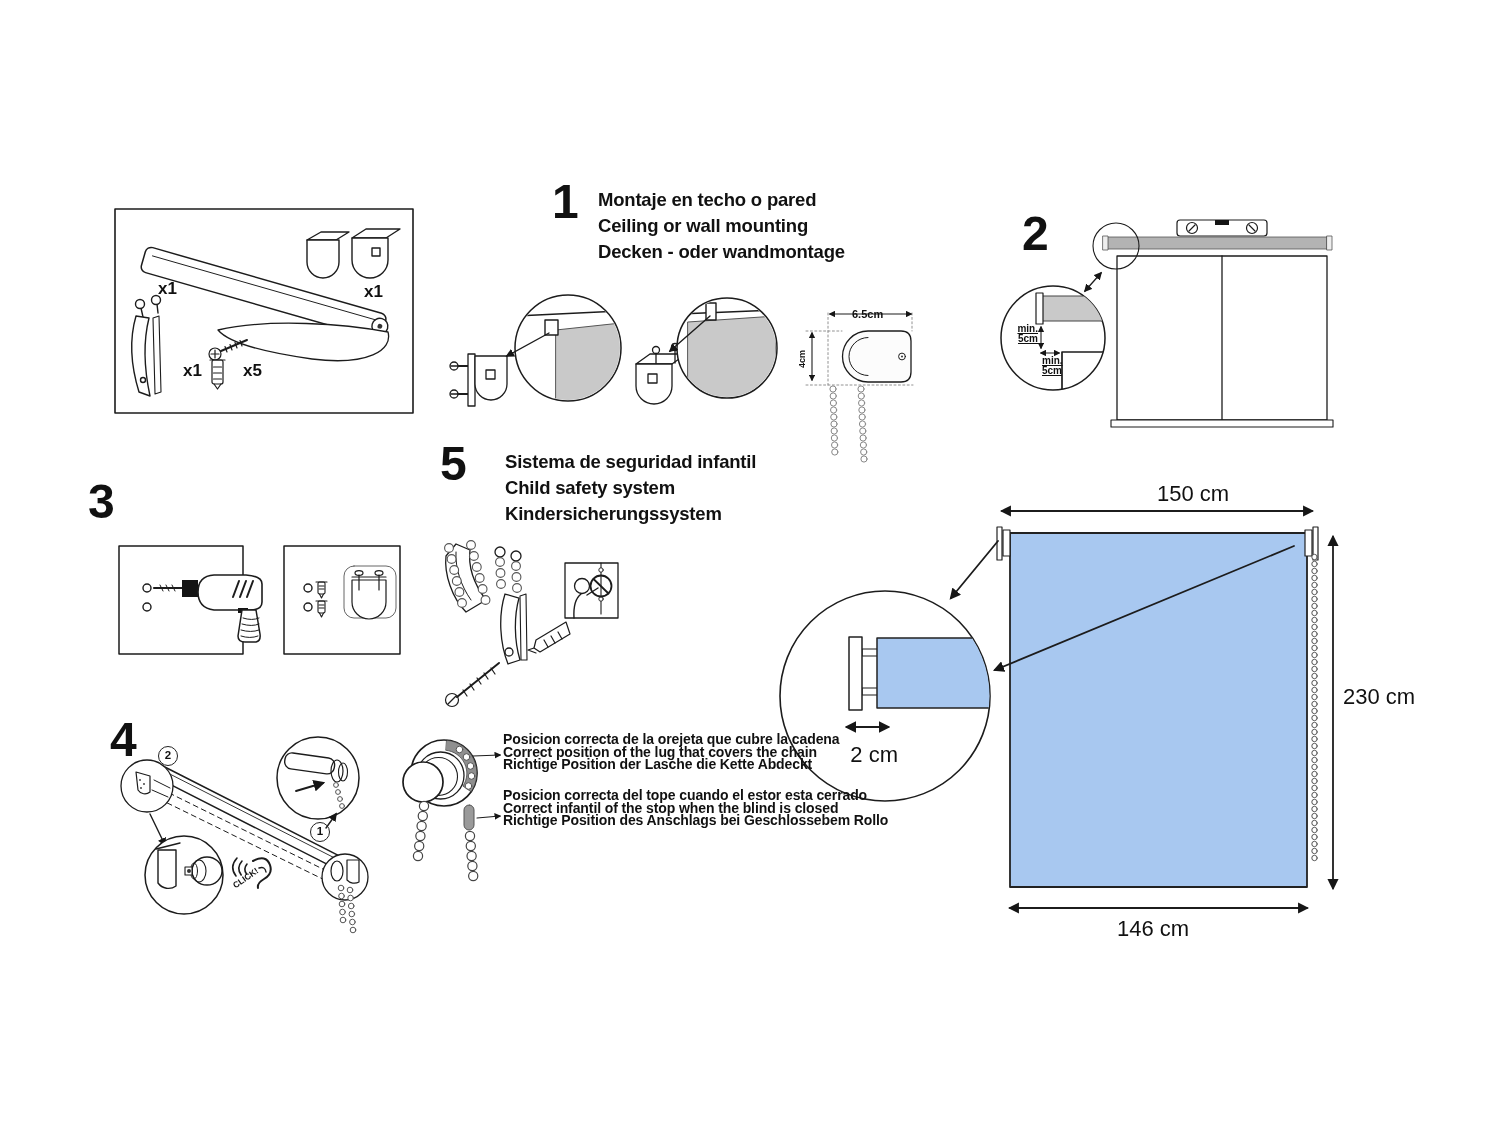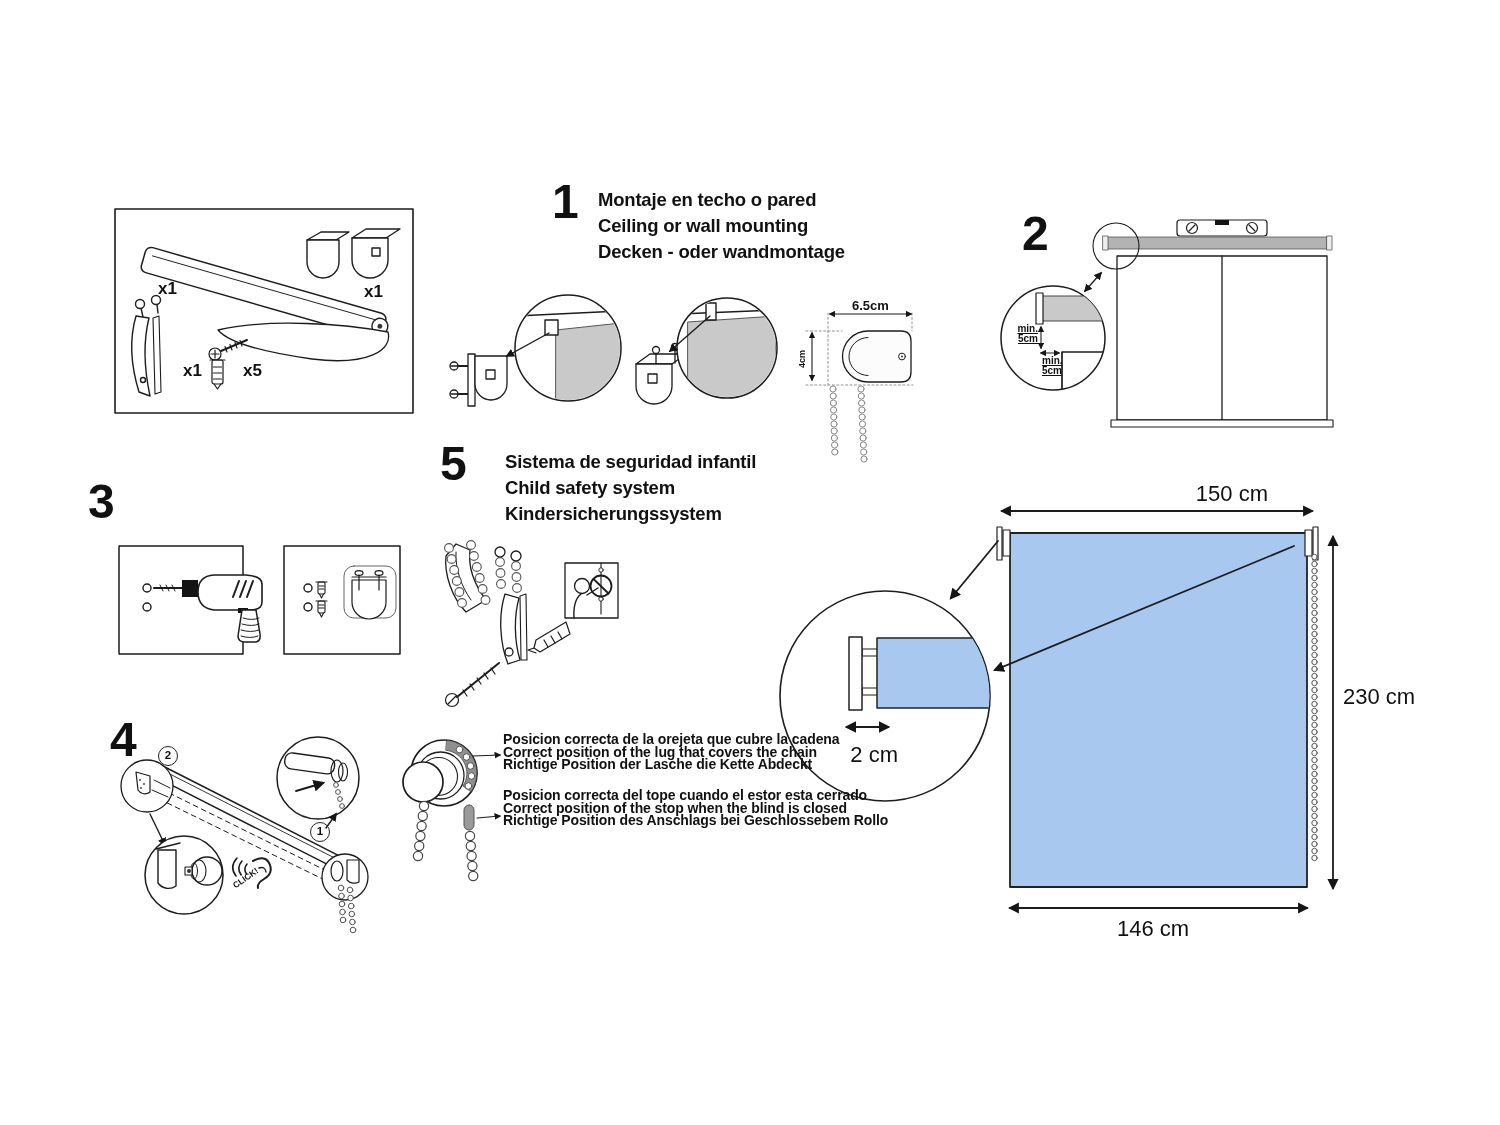--- a/index.html
+++ b/index.html
@@ -503,21 +503,21 @@
 <div class="lbl qty" style="left:347px;top:282px">x1</div>
 <div class="lbl qty" style="left:166px;top:361px">x1</div>
 <div class="lbl qty" style="left:226px;top:361px">x5</div>
 
 <div class="lbl stepnum" style="left:552px;top:180px">1</div>
 <div class="lbl titleblock" style="left:598px;top:187px">
   <div>Montaje en techo o pared</div>
   <div>Ceiling or wall mounting</div>
   <div>Decken - oder wandmontage</div>
 </div>
-<div class="lbl" style="left:852px;top:298px;font-size:13px;font-weight:600">6.5cm</div>
+<div class="lbl" style="left:852px;top:308px;font-size:11px;font-weight:600">6.5cm</div>
 <div class="lbl vdim" style="left:797px;top:368px">4cm</div>
 
 <div class="lbl stepnum" style="left:1022px;top:212px">2</div>
 <div class="lbl tiny" style="left:1014px;top:324px;text-align:right;width:24px">
   <span style="display:block">min.</span>
   <span style="display:block">5cm</span>
 </div>
 <div class="lbl tiny" style="left:1042px;top:356px">
   <span style="display:block">min.</span>
   <span style="display:block">5cm</span>
@@ -537,20 +537,20 @@
   <div>Kindersicherungssystem</div>
 </div>
 
 <div class="lbl note" style="left:503px;top:733px">
   <div>Posicion correcta de la orejeta que cubre la cadena</div>
   <div>Correct position of the lug that covers the chain</div>
   <div>Richtige Position der Lasche die Kette Abdeckt</div>
 </div>
 <div class="lbl note" style="left:503px;top:789px">
   <div>Posicion correcta del tope cuando el estor esta cerrado</div>
-  <div>Correct position of the stop when the blind is closed</div>
+  <div>Correct infantil of the stop when the blind is closed</div>
   <div>Richtige Position des Anschlags bei Geschlossebem Rollo</div>
 </div>
 
-<div class="lbl dim" style="left:1118px;top:481px;width:150px;text-align:right">150 cm</div>
+<div class="lbl dim" style="left:1118px;top:481px;width:150px;text-align:center">150 cm</div>
 <div class="lbl dim" style="left:1343px;top:684px">230 cm</div>
 <div class="lbl dim" style="left:1117px;top:916px;width:150px;text-align:left">146 cm</div>
 <div class="lbl dim" style="left:828px;top:742px;width:70px;text-align:right">2 cm</div>
 
 </body></html>

